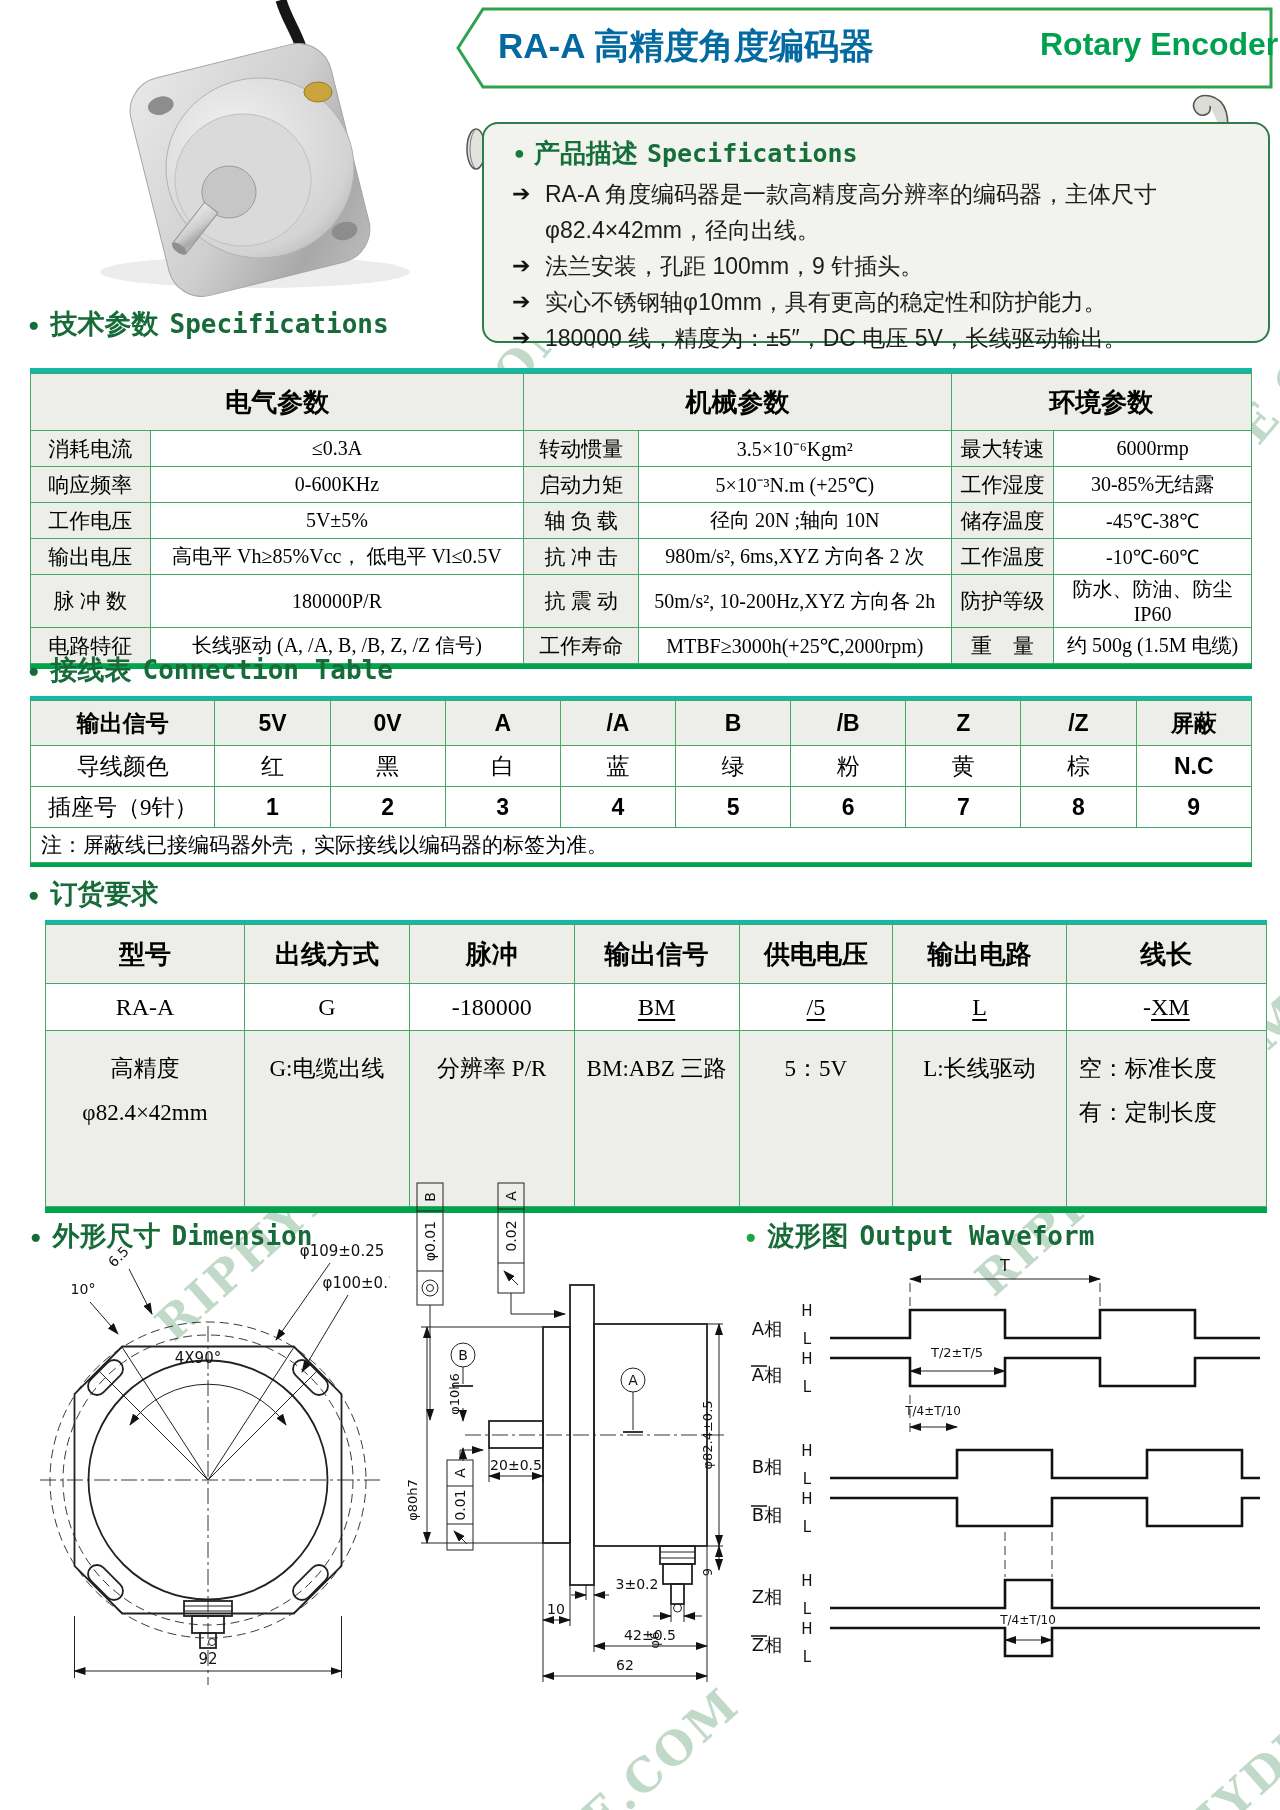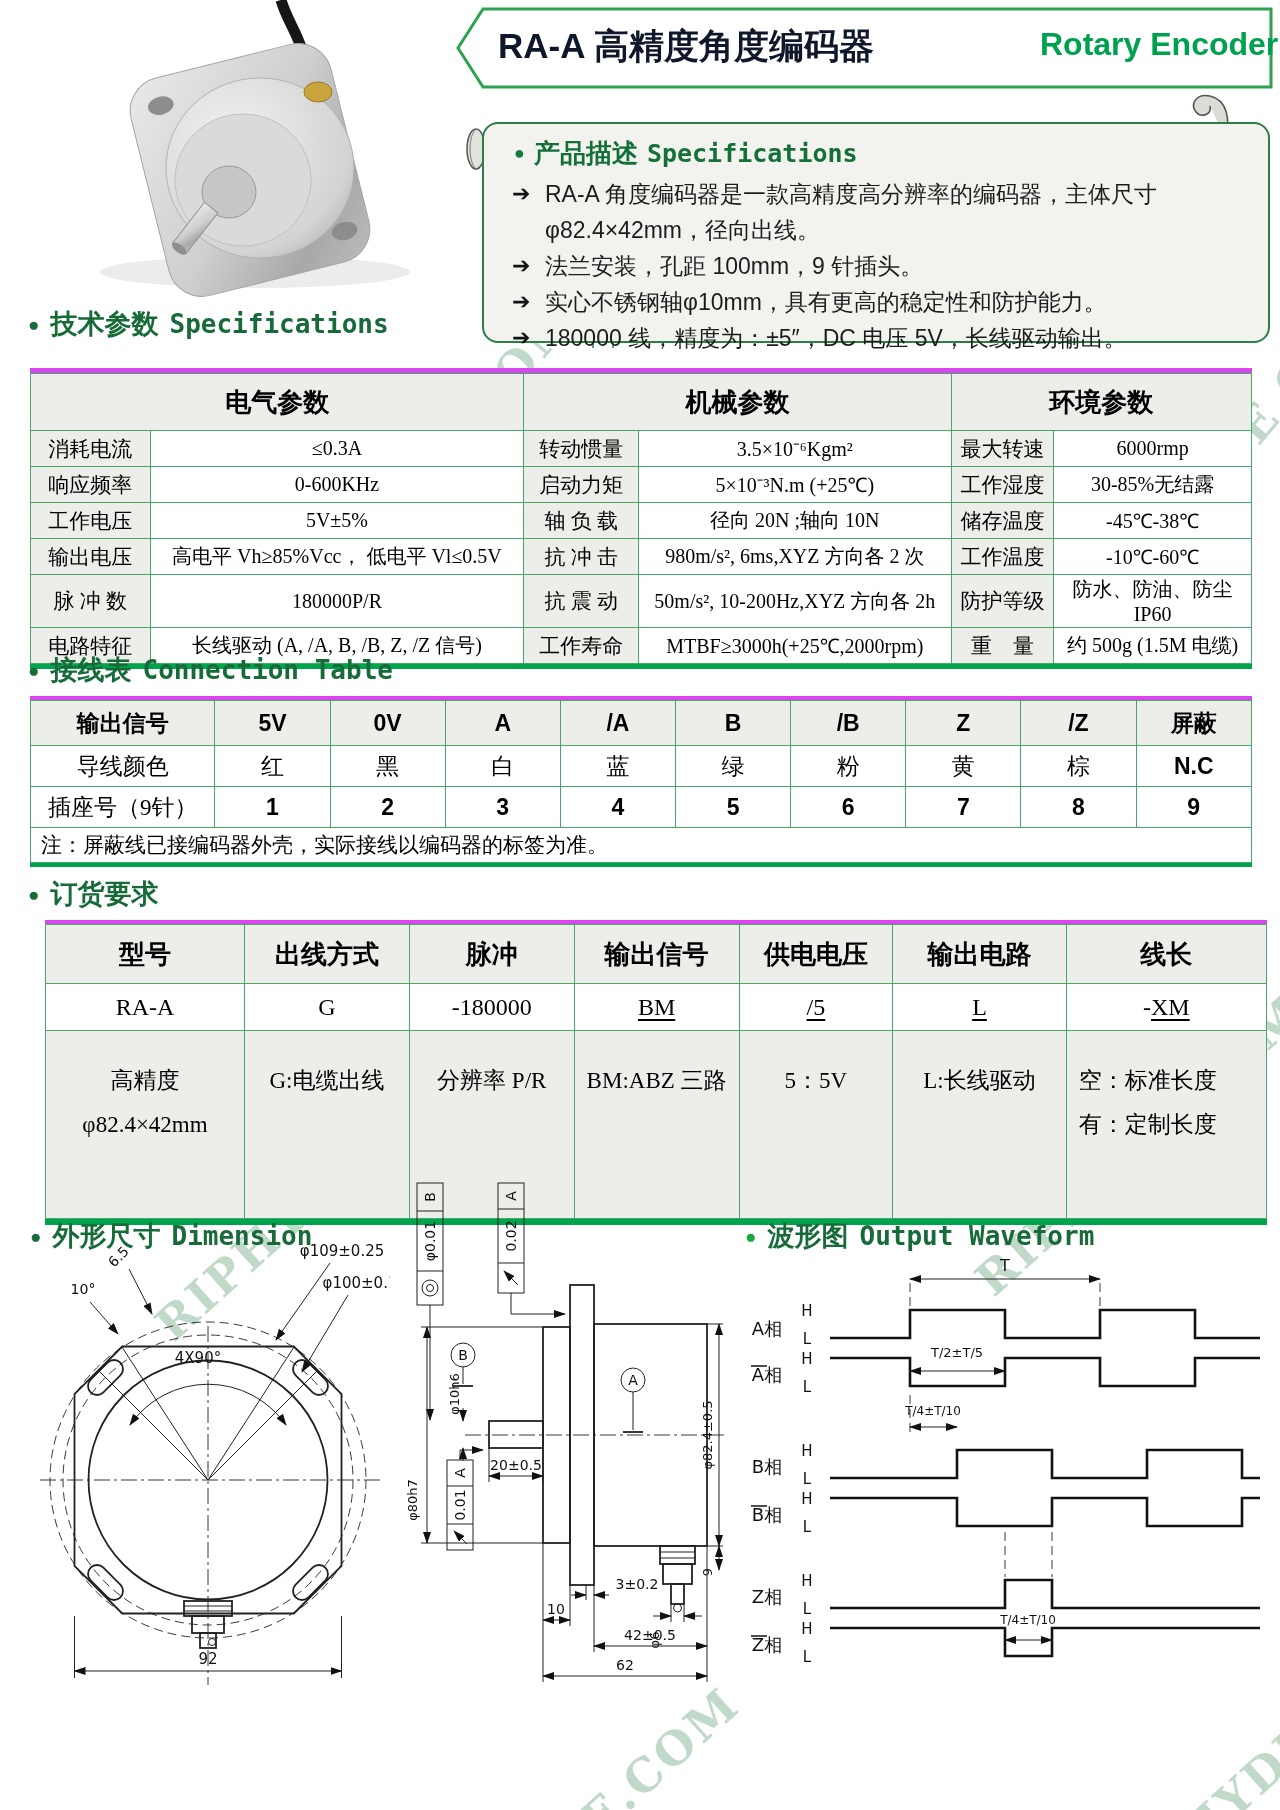--- a/index.html
+++ b/index.html
@@ -5,54 +5,54 @@
   html,body{margin:0;padding:0;background:#fff;}
   #page{position:relative;width:1280px;height:1810px;background:#ffffff;overflow:hidden;
         font-family:"Liberation Sans",sans-serif;}
   
   .wm{position:absolute;font-family:"DejaVu Serif",serif;font-weight:bold;font-size:46px;
       letter-spacing:3px;color:rgba(132,180,146,0.5);white-space:nowrap;pointer-events:none;
       transform:translate(-50%,-50%) rotate(-50deg);}
   .wm.low{transform:translate(-50%,-50%) rotate(-42deg);}
   
   .banner{position:absolute;left:455px;top:6px;width:820px;height:84px;}
-  .title-cn{position:absolute;left:498px;top:23px;font-size:35px;font-weight:700;color:#0f172a;}
+  .title-cn{position:absolute;left:498px;top:23px;font-size:35px;font-weight:700;color:#0369a1;}
   .title-en{position:absolute;left:1040px;top:26px;font-size:32px;font-weight:700;color:#00A14E;}
   
   .spec-box{position:absolute;left:482px;top:122px;width:788px;height:221px;background:#F2F2EE;
             border:2.5px solid #2C7D46;border-radius:16px;box-sizing:border-box;}
   .spec-head{position:absolute;left:30px;top:12px;display:flex;align-items:center;gap:9px;}
   .spec-head .b{color:#157A3C;font-size:18px;}
   .spec-head .cn{font-size:26px;font-weight:700;color:#156F38;}
   .spec-head .en{font-size:25px;font-weight:700;color:#156F38;font-family:"DejaVu Sans Mono",monospace;}
   .bullets{position:absolute;left:28px;top:52px;width:730px;}
   .bl{position:relative;padding-left:33px;font-size:23px;color:#1c1c1c;line-height:36px;}
   .bl .ar{position:absolute;left:0;top:0;font-size:22px;color:#111;}
   
   .hd{position:absolute;display:flex;align-items:center;gap:11px;}
   .hd .b{color:#176B38;font-size:19px;line-height:19px;}
   .hd .b.lit{color:#1CA63F;}
   .hd .cn{font-size:27px;font-weight:700;color:#176B38;}
   .hd .en{font-size:26px;font-weight:700;color:#176B38;font-family:"DejaVu Sans Mono",monospace;}
   
-  .tblwrap{position:absolute;border-top:5px solid #d946ef;border-bottom:5px solid #00A44D;background:#fff;}
+  .tblwrap{position:absolute;border-top:5px solid #14b8a6;border-bottom:5px solid #00A44D;background:#fff;}
   table{width:100%;border-collapse:collapse;table-layout:fixed;font-family:"Liberation Serif",serif;}
   td,th{border:1.5px solid #43A868;text-align:center;vertical-align:middle;padding:1px 4px;color:#000;
         overflow:hidden;}
   .gy{background:#EDEDE9;}
   .tech th{font-size:26px;height:54px;font-weight:700;}
   .tech td{font-size:20px;height:33px;}
   .tech td.lbl{font-size:21px;}
   .conn td{font-size:23px;height:38px;}
   .conn tr.h td{font-weight:700;height:42px;}
   .conn .sg{font-family:"Liberation Sans",sans-serif;font-weight:700;}
   .conn tr.note td{font-size:21px;text-align:left;padding-left:10px;height:32px;}
   .ord th{font-size:26px;height:56px;font-weight:700;}
   .ord td.code{font-size:24px;height:44px;}
-  .ord td.desc{font-size:23px;height:158px;vertical-align:top;padding-top:28px;line-height:44px;}
+  .ord td.desc{font-size:23px;height:158px;vertical-align:top;padding-top:16px;line-height:44px;}
   .ord td.desc.lft{text-align:left;padding-left:12px;}
   .u{text-decoration:underline;text-underline-offset:4px;}
   
   svg text{font-family:"DejaVu Sans",sans-serif;fill:#111;}
   .thin{stroke:#222;stroke-width:1;fill:none;}
   .med{stroke:#222;stroke-width:1.8;fill:none;}
   .cl{stroke:#222;stroke-width:0.9;fill:none;stroke-dasharray:16 4 3 4;}
   .dsh{stroke:#222;stroke-width:0.9;fill:none;stroke-dasharray:9 5;}
   .wv{stroke:#111;stroke-width:2.6;fill:none;}
   .footer{position:absolute;left:0;top:1720px;width:1280px;text-align:center;font-size:23px;

